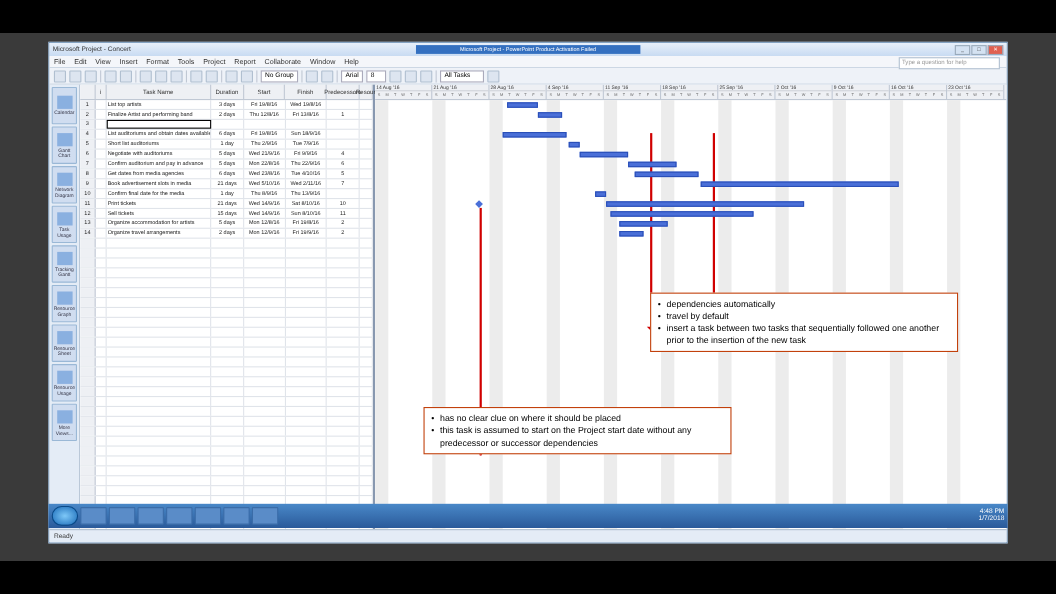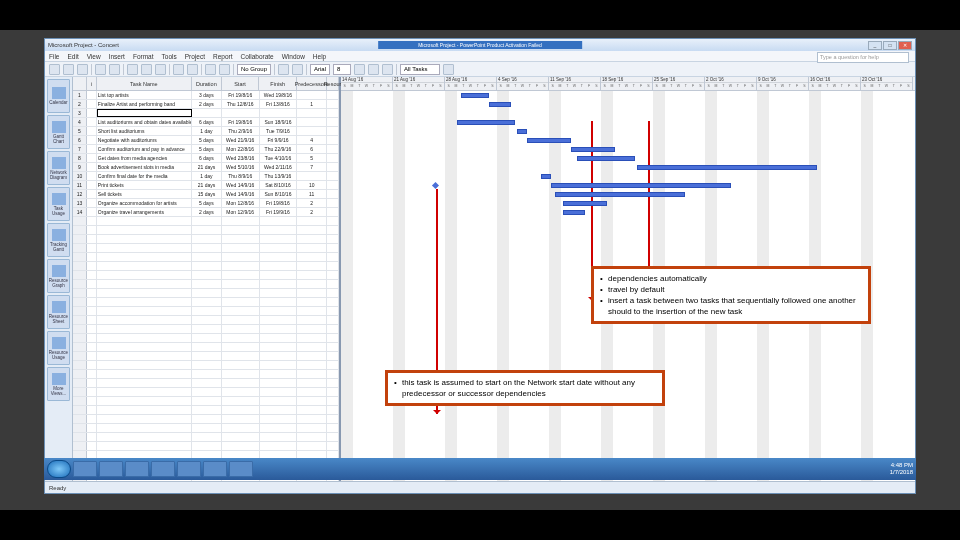--- a/index.html
+++ b/index.html
@@ -41,21 +41,21 @@
 .g-week{border-right:1px solid #c0c8d4;font-size:4.5px;color:#333;display:flex;flex-direction:column}
 .g-wtop{height:7px;border-bottom:1px solid #d0d4da;display:flex;align-items:center;padding-left:1px}
 .g-wbot{height:7px;display:flex}
 .g-day{flex:1;text-align:center;font-size:3.5px;line-height:7px;color:#666}
 .g-body{position:relative;height:calc(100% - 14px)}
 .g-stripe{position:absolute;top:0;bottom:0;background:#ececec;width:12px}
 .g-bar{position:absolute;height:5px;background:#4a6fd8;border:1px solid #2a4fb8}
 .g-dia{position:absolute;width:5px;height:5px;background:#4a6fd8;transform:rotate(45deg)}
 .red-arrow{position:absolute;width:2px;background:#d00000}
 .red-arrow::after{content:'';position:absolute;bottom:-4px;left:-3px;border:4px solid transparent;border-top-color:#d00000}
-.callout{position:absolute;background:#fff;border:3px solid #c2410c;padding:4px 6px;font-size:8px;line-height:11px;color:#000;font-family:Arial}
+.callout{position:absolute;background:#fff;border:1px solid #c2410c;padding:4px 6px;font-size:8px;line-height:11px;color:#000;font-family:Arial}
 .callout ul{list-style:none}
 .callout li{position:relative;padding-left:8px}
 .callout li::before{content:'•';position:absolute;left:0}
 .statusbar{position:absolute;bottom:0;left:0;right:0;height:12px;background:#e4ecf6;border-top:1px solid #b0bfd0;font-size:6px;color:#333;display:flex;align-items:center;padding:0 4px}
 .taskbar{position:absolute;bottom:30px;left:44px;width:872px;height:22px;background:linear-gradient(#4988c8,#2a5a9a);display:flex;align-items:center;padding:0 3px;gap:2px}
 .start-orb{width:24px;height:18px;background:radial-gradient(#7ec8f8,#1a6bb8);border-radius:10px;border:1px solid #0a4a88}
 .tb-item{width:24px;height:16px;background:#5a8cc8;border:1px solid #3a6ca8;border-radius:1px}
 .tb-right{margin-left:auto;color:#fff;font-size:6px;text-align:right;line-height:7px}
 </style>
 </head>
@@ -782,26 +782,27 @@
     </div>
     <div class="statusbar">
       <span>Ready</span>
     </div>
   </div>
 
   <div class="callout" style="top:236px;left:591px;width:280px">
     <ul>
       <li>dependencies automatically</li>
       <li>travel by default</li>
-      <li>insert a task between two tasks that sequentially followed one another should to the insertion of the new task</li>
+      <li>insert a task between two tasks that sequentially followed one another prior to the insertion of the new task</li>
     </ul>
   </div>
   <div class="callout" style="top:340px;left:385px;width:280px">
     <ul>
-      <li>this task is assumed to start on the Network start date without any predecessor or successor dependencies</li>
+      <li>has no clear clue on where it should be placed</li>
+      <li>this task is assumed to start on the Project start date without any predecessor or successor dependencies</li>
     </ul>
   </div>
 
   <div class="taskbar">
     <div class="start-orb"></div>
     <div class="tb-item"></div>
     <div class="tb-item"></div>
     <div class="tb-item"></div>
     <div class="tb-item"></div>
     <div class="tb-item"></div>

